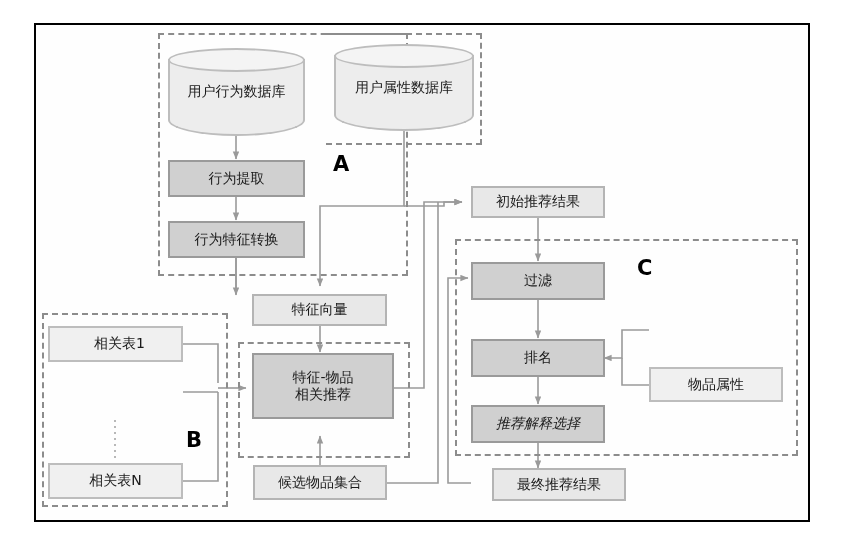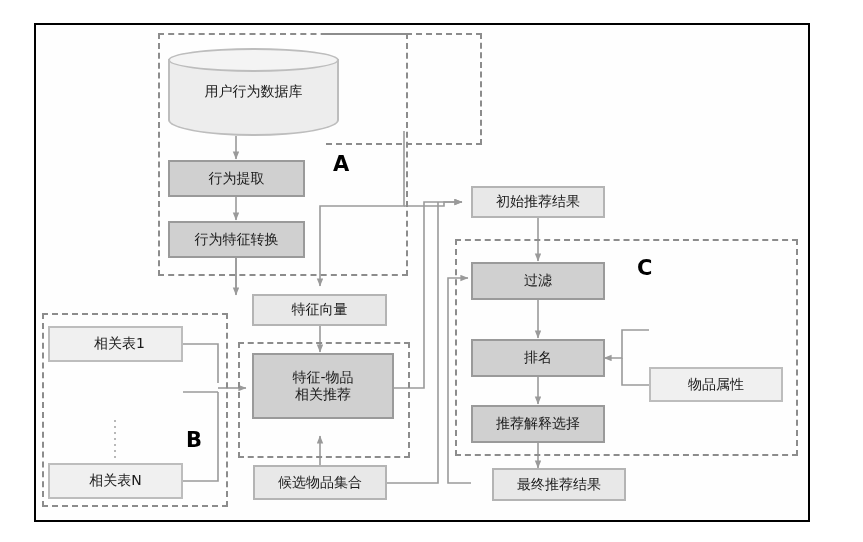--- a/index.html
+++ b/index.html
@@ -8,21 +8,21 @@
   #frame{position:absolute;left:34px;top:23px;width:776px;height:499px;border:2px solid #000000;box-sizing:border-box;background:#fefefe;}
   #svg{position:absolute;left:0;top:0;width:863px;height:542px;}
 
   .node{position:absolute;box-sizing:border-box;display:flex;align-items:center;
         justify-content:center;text-align:center;line-height:1.25;
         font-size:14px;color:#1a1a1a;font-family:"DejaVu Sans","Liberation Sans",sans-serif;}
   .proc{background:#d0d0d0;border:2px solid #9a9a9a;}
   .data{background:#e8e8e8;border:2px solid #b4b4b4;}
   .light{background:#f0f0f0;border:2px solid #bdbdbd;}
 
-  .cyl{position:absolute;padding-left:34px;}
+  .cyl{position:absolute;}
   .cyl .body{position:absolute;left:0;right:0;top:11px;bottom:0;background:#ededed;
         border:2px solid #bdbdbd;border-top:none;border-radius:0 0 50% 50%/0 0 16px 16px;box-sizing:border-box;}
   .cyl .top{position:absolute;left:0;right:0;top:0;height:24px;background:#f4f4f4;
         border:2px solid #bdbdbd;border-radius:50%/50%;box-sizing:border-box;}
   .cyl .lbl{position:absolute;left:0;right:0;top:0;bottom:0;display:flex;
         align-items:center;justify-content:center;font-size:14px;color:#1a1a1a;
         font-family:"DejaVu Sans","Liberation Sans",sans-serif;}
 
   .group{position:absolute;box-sizing:border-box;border:2px dashed #8c8c8c;}
   .group-lbl{position:absolute;font-weight:bold;font-size:21px;color:#000;
@@ -100,35 +100,40 @@
   <div class="group-lbl" style="left:637px;top:256px;">C</div>
 
   <div class="group" style="left:238px;top:342px;width:172px;height:116px;"></div>
 
   <div class="cyl" style="left:168px;top:48px;width:137px;height:88px;">
     <div class="body"></div>
     <div class="top"></div>
     <div class="lbl">用户行为数据库</div>
   </div>
 
+  <div class="cyl" style="left:334px;top:44px;width:140px;height:87px;">
+    <div class="body"></div>
+    <div class="top"></div>
+    <div class="lbl">用户属性数据库</div>
+  </div>
 
   <div class="node proc" style="left:168px;top:160px;width:137px;height:37px;">行为提取</div>
 
   <div class="node proc" style="left:168px;top:221px;width:137px;height:37px;">行为特征转换</div>
 
   <div class="node proc" style="left:252px;top:353px;width:142px;height:66px;flex-direction:column;">
     <span>特征-物品</span>
     <span>相关推荐</span>
   </div>
 
   <div class="node proc" style="left:471px;top:262px;width:134px;height:38px;">过滤</div>
 
   <div class="node proc" style="left:471px;top:339px;width:134px;height:38px;">排名</div>
 
-  <div class="node proc" style="left:471px;top:405px;width:134px;height:38px;">推荐解释选择</div>
+  <div class="node proc" style="left:471px;top:405px;width:134px;height:38px;font-style:italic;">推荐解释选择</div>
 
   <div class="node data" style="left:252px;top:294px;width:135px;height:32px;">特征向量</div>
 
   <div class="node data" style="left:253px;top:465px;width:134px;height:35px;">候选物品集合</div>
 
   <div class="node data" style="left:471px;top:186px;width:134px;height:32px;">初始推荐结果</div>
 
   <div class="node data" style="left:492px;top:468px;width:134px;height:33px;">最终推荐结果</div>
 
 

